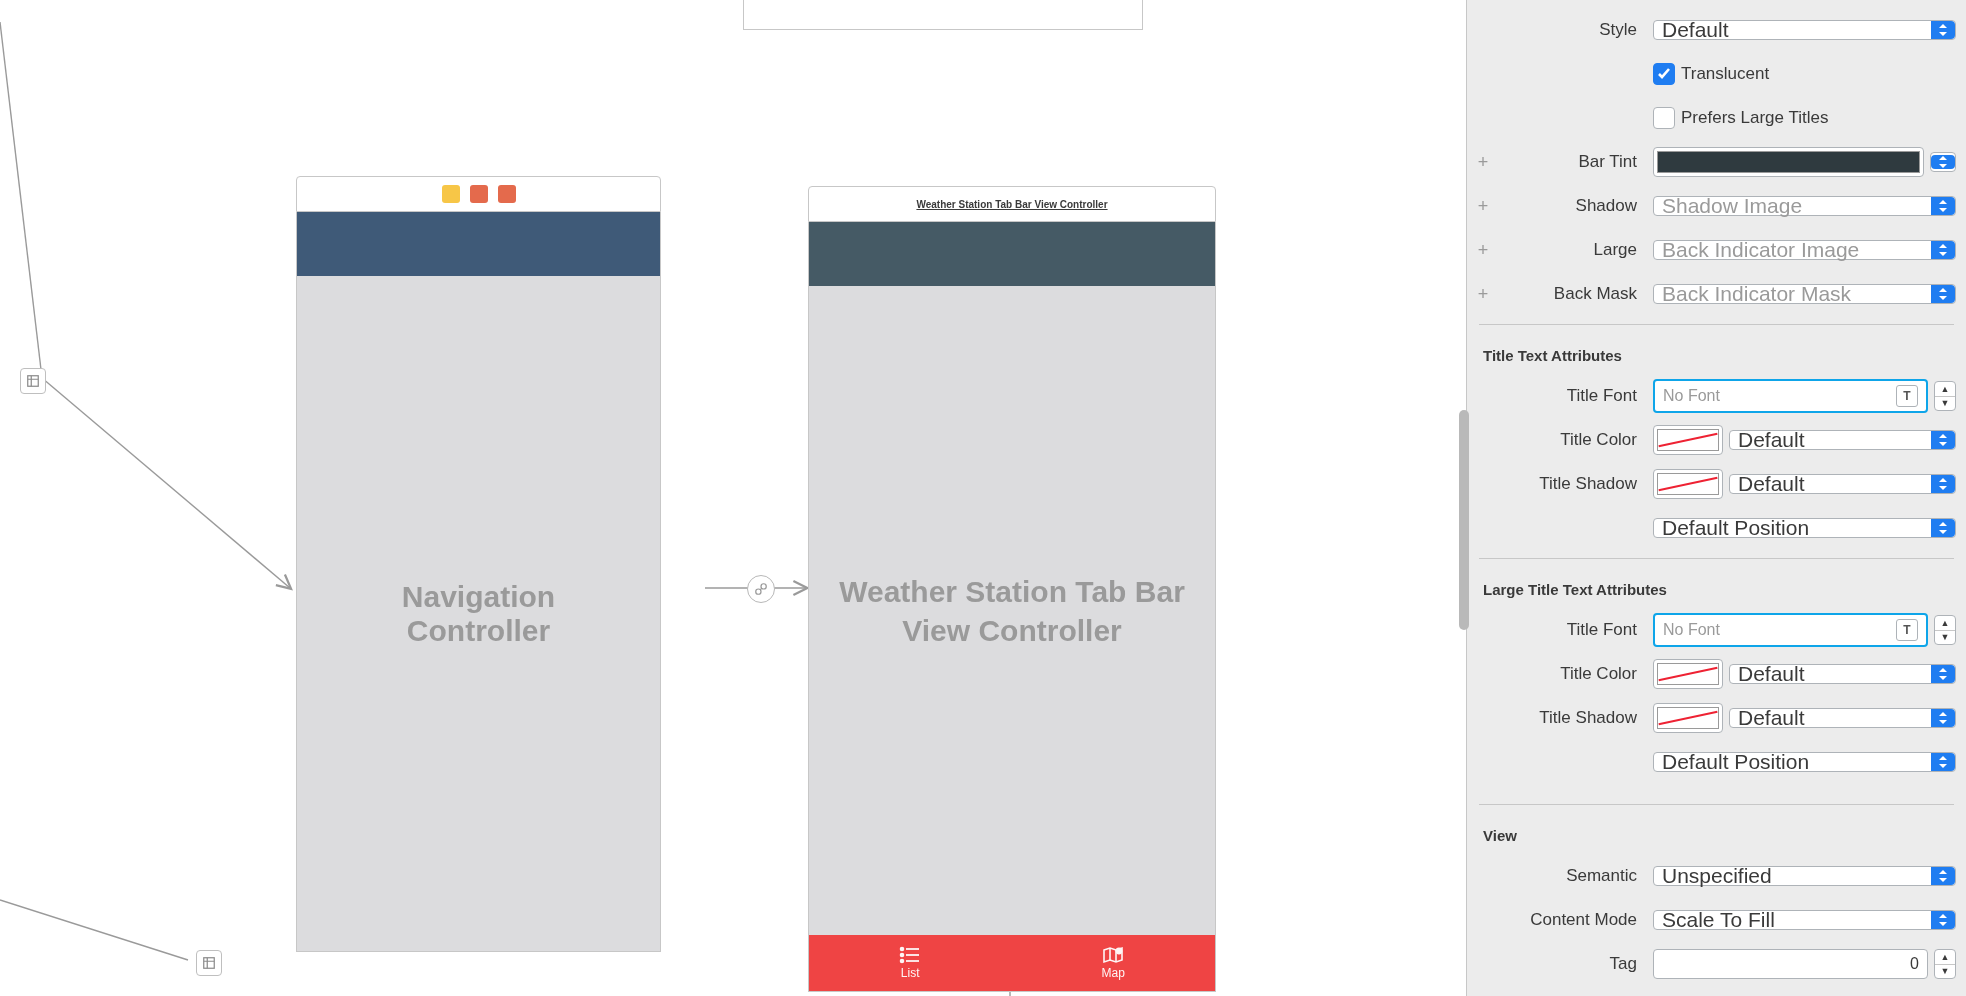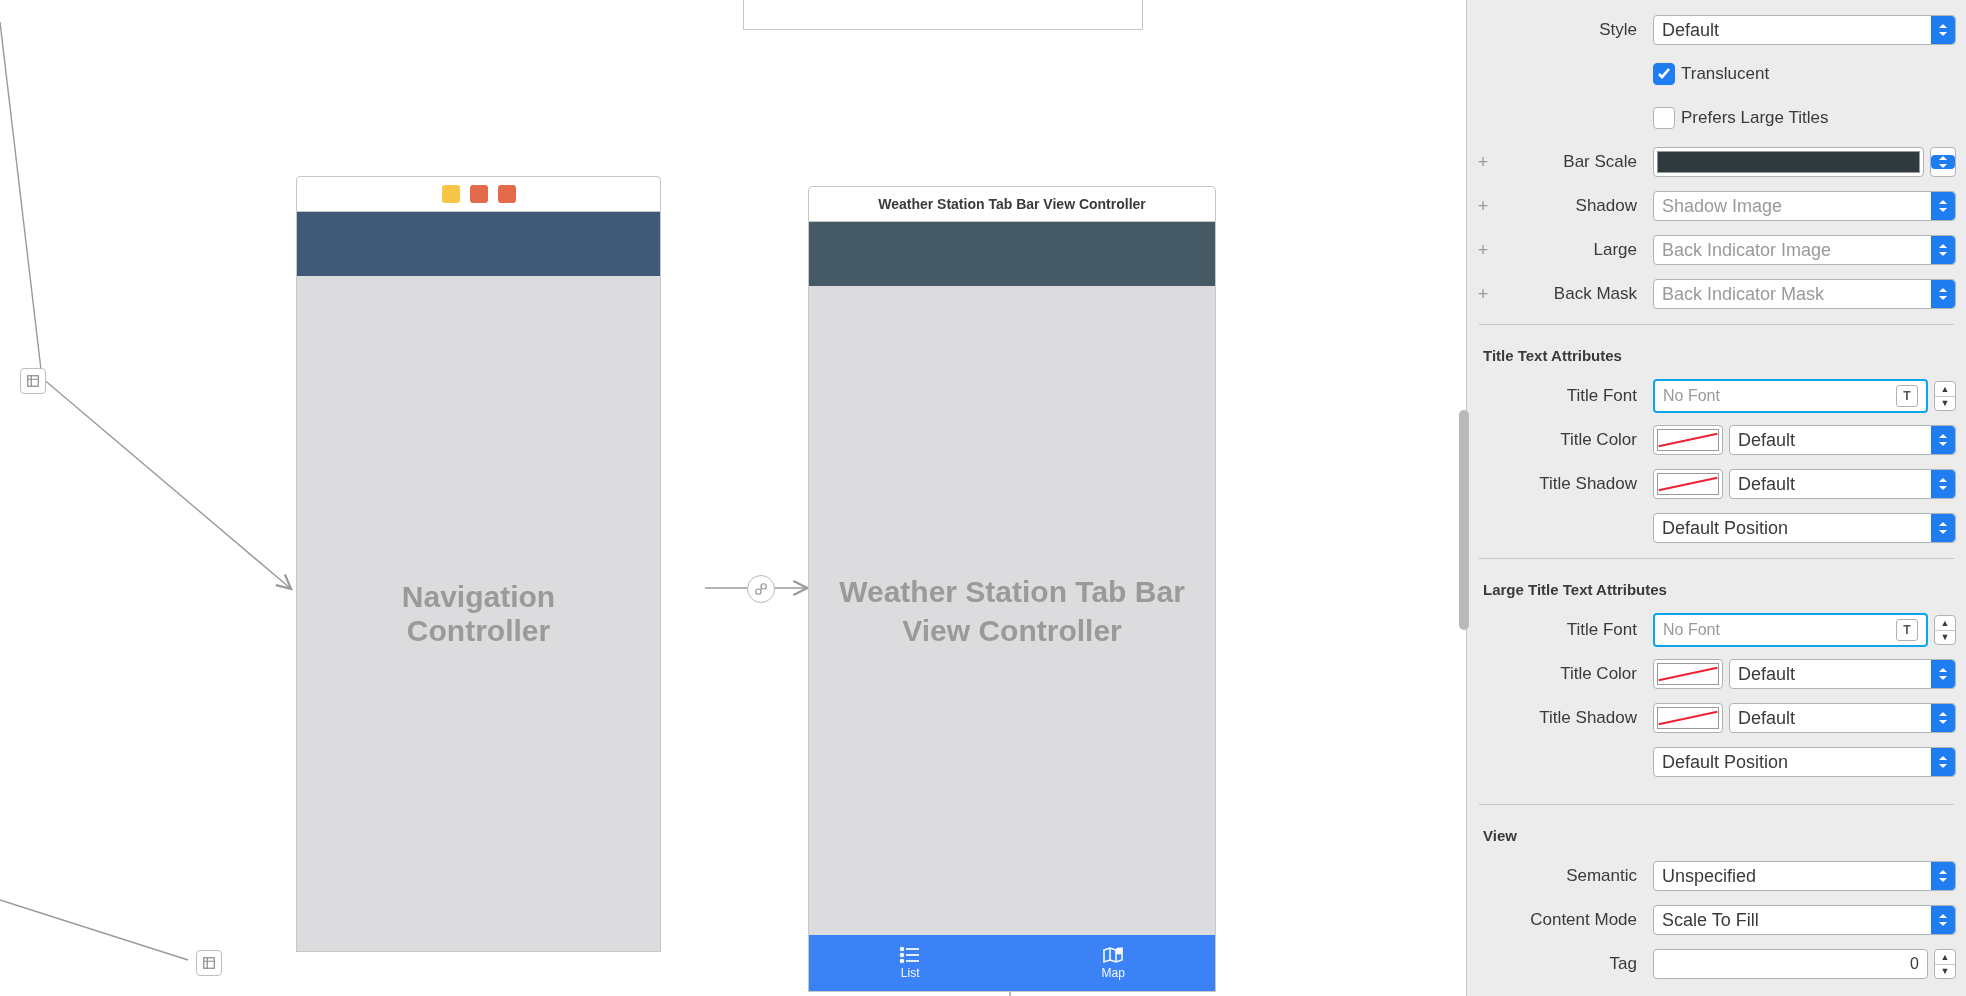--- a/index.html
+++ b/index.html
@@ -17,21 +17,21 @@
 
 .scene { position: absolute; }
 .scene-left { left: 296px; top: 176px; width: 365px; }
 .scene-right { left: 808px; top: 186px; width: 408px; }
 
 .scene-title {
   height: 36px; border: 1px solid #c7c7c7; border-radius: 4px 4px 0 0;
   background: #fff; display: flex; align-items: center; justify-content: center;
   gap: 10px; font-size: 14px; font-weight: 700; color: #3a3a3a;
 }
-.scene-title.small { font-size: 14px; }
+.scene-title.small { font-size: 10px; text-decoration: underline; }
 .scene-title .dot { width: 18px; height: 18px; border-radius: 3px; }
 .d1 { background: #f7c647; border-radius:50%; width:16px;height:16px;}
 .d2 { background: #e46a4c; border-radius:3px; }
 .d3 { background: #e46a4c; border-radius:3px; }
 
 .scene-body {
   border: 1px solid #c7c7c7; border-top: none; height: 740px;
   background: #dcdcde; display:flex; flex-direction:column;
 }
 .scene-right .scene-body { height: 770px; }
@@ -39,21 +39,21 @@
 .nav-bar { height: 64px; background: #3f5a78; }
 .nav-bar.dark { background: #455a65; }
 
 .scene-center-label {
   flex:1; display:flex; align-items:center; justify-content:center;
   color:#9a9a9a; font-size:30px; font-weight:700; text-align:center; padding: 0 30px;
 }
 .scene-center-label.multi { line-height:1.3; }
 
 .tab-bar {
-  height: 56px; background: #3b82f6; display:flex; align-items:center; justify-content:space-around;
+  height: 56px; background: #ef4444; display:flex; align-items:center; justify-content:space-around;
   color:#fff;
 }
 .tab-item { display:flex; flex-direction:column; align-items:center; gap:2px; font-size:12px; opacity:0.95; }
 .tab-icon { width:22px; height:18px; display:flex; align-items:center; justify-content:center; }
 
 
 svg.connectors { position:absolute; top:0; left:0; width:100%; height:100%; pointer-events:none; }
 .seg-circle {
   position:absolute; width:28px; height:28px; border-radius:50%;
   border:1px solid #b8b8b8; background:#fff; display:flex;
@@ -83,23 +83,23 @@
   width:140px; text-align:right; padding-right:6px;
 }
 .row .ctrl { flex:1; display:flex; gap:6px; align-items:center;}
 .section-hdr {
   font-weight:700; font-size:15px; padding: 14px 4px 10px 16px;
 }
 .hr { height:1px; background:#c7c7c7; margin: 8px 12px; }
 
 
 .select {
-  flex:1; height:30px; background:#fff; border:1px solid #aeb3b8; border-radius:4px;
+  flex:1; height:20px; background:#fff; border:1px solid #aeb3b8; border-radius:4px;
   display:flex; align-items:center; padding:0 8px; position:relative;
-  font-size:18px;
+  font-size:21px;
 }
 .select.placeholder { color:#9a9a9a; }
 .select .chev {
   position:absolute; right:0; top:0; bottom:0; width:24px; background:#1f7df1;
   border-radius: 0 4px 4px 0; display:flex; align-items:center; justify-content:center;
 }
 .select .chev svg{width:12px;height:14px;fill:#fff;}
 
 .stepper {
   width:22px; height:30px; background:#fff; border:1px solid #aeb3b8;
@@ -278,21 +278,21 @@
     <span class="plus"></span>
     <span class="lab"></span>
     <div class="ctrl">
       <span class="checkbox"></span>
       <span>Prefers Large Titles</span>
     </div>
   </div>
 
   <div class="row">
     <span class="plus">+</span>
-    <span class="lab">Bar Scale</span>
+    <span class="lab">Bar Tint</span>
     <div class="ctrl">
       <div class="swatch-btn" style="flex:1">
           <div class="swatch-inner dark"></div>
         </div>
       <div class="select" style="flex:0 0 24px;padding:0">
           <span class="chev" style="position:static;border-radius:4px">
             <svg viewBox="0 0 12 14">
               <path d="M2 5L6 1l4 4M2 9l4 4 4-4"></path>
             </svg>
           </span>

